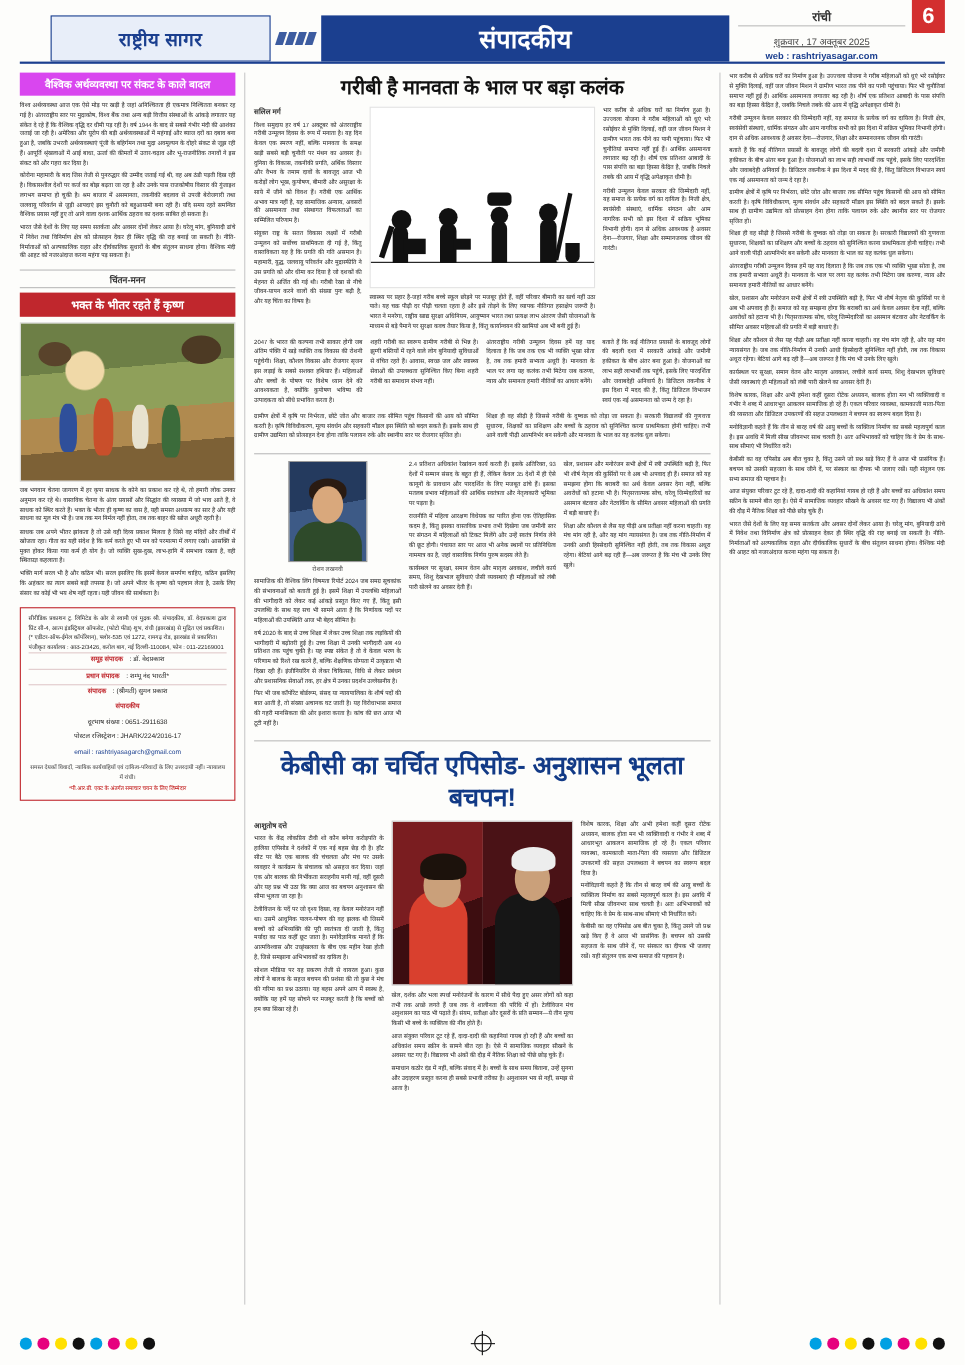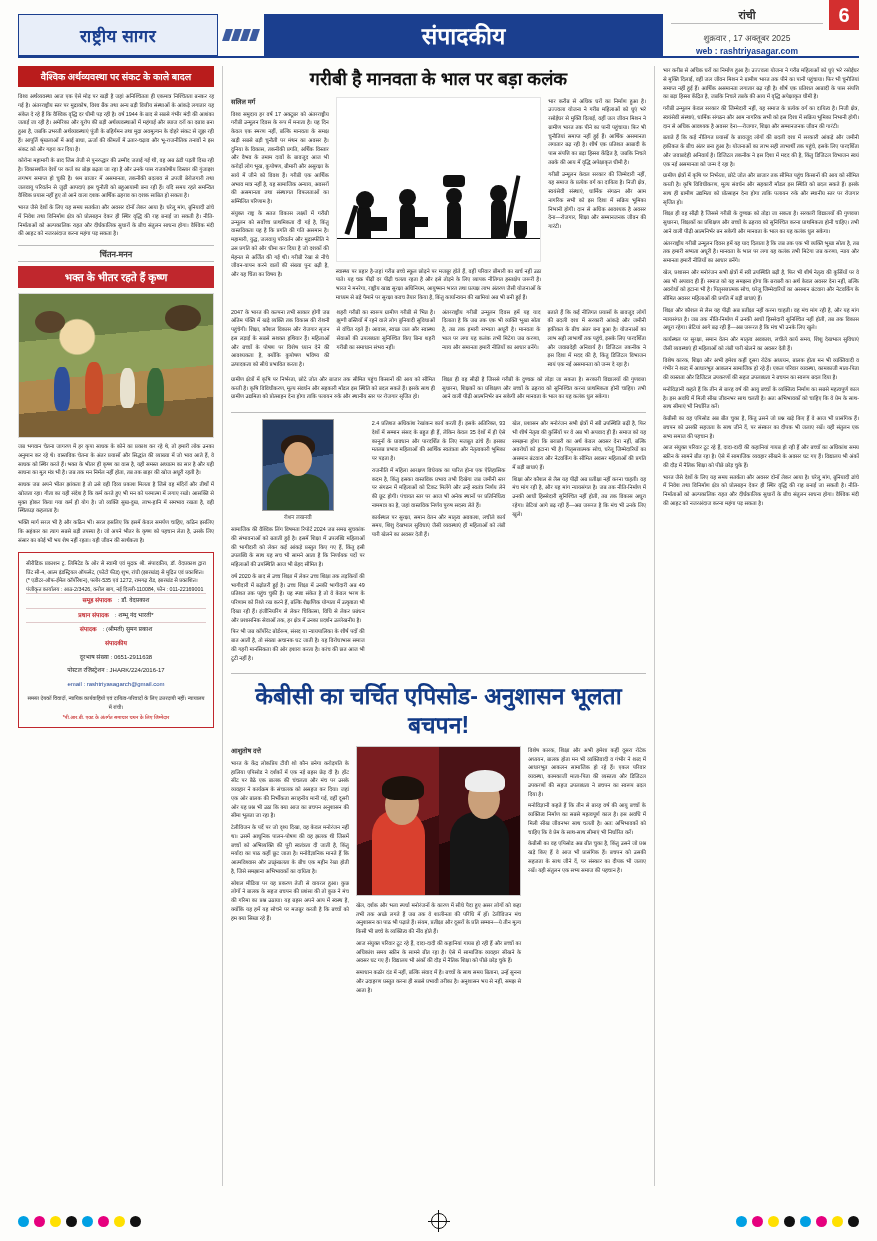--- a/index.html
+++ b/index.html
@@ -19,21 +19,21 @@
   }
 
   
   .masthead {
     display:flex; align-items:stretch; height:44px;
     border-bottom:2px solid #1b3f8f;
   }
   .mh-logo {
     width:200px; background:#e8eef9;
     border:1px solid #1b3f8f;
-    display:flex; align-items:center; justify-content:center;
+    display:flex; align-items:center; justify-content:center;margin-left:28px;
   }
   .mh-logo span {
     font-size:17px; font-weight:bold; color:#1b3f8f;
     letter-spacing:.5px;
   }
   .mh-deco {
     width:46px; display:flex; align-items:center; justify-content:center;
     gap:2px;
   }
   .mh-deco i {
@@ -53,38 +53,38 @@
   .mh-city {
     flex:1; text-align:center; font-size:11px; font-weight:bold; color:#333;
     border-bottom:1px solid #bbb; padding-bottom:1px;
   }
   .mh-pageno {
     width:30px; height:30px; background:#d32f2f; color:#fff;
     display:flex; align-items:center; justify-content:center;
     font-size:20px; font-weight:bold; margin-left:6px;
   }
   .mh-date { font-size:8.5px; color:#444; width:100%; text-align:center;
-             padding-right:36px; margin-top:2px; }
+             padding-right:36px; margin-top:2px;text-decoration:underline; }
   .mh-web  { font-size:8.5px; color:#1b3f8f; font-weight:bold; width:100%;
              text-align:center; padding-right:36px; margin-top:3px; }
 
   
   .cols {
     display:flex; gap:8px; margin-top:8px; height:1120px;
   }
   .col { position:relative; }
   .col-1 { width:196px; }
   .col-mid { flex:1; display:flex; flex-direction:column; }
   .col-5 { width:196px; }
 
   .vrule { width:1px; background:#c9c9c9; }
 
   
   .hd-bar {
-    background:#b91c1c; color:#fff; text-align:center;
+    background:#d946ef; color:#fff; text-align:center;
     font-size:10.5px; font-weight:bold; padding:4px 2px; margin-bottom:5px;
   }
   .hd-bar.red { background:#c0272d; }
   .hd-bar.kicker { font-size:9.5px; }
 
   .body-text {
     font-size:5.4px; line-height:1.62; text-align:justify;
     color:#222; hyphens:auto; word-break:break-word;
   }
   .body-text p { margin:0 0 3px 0; }

